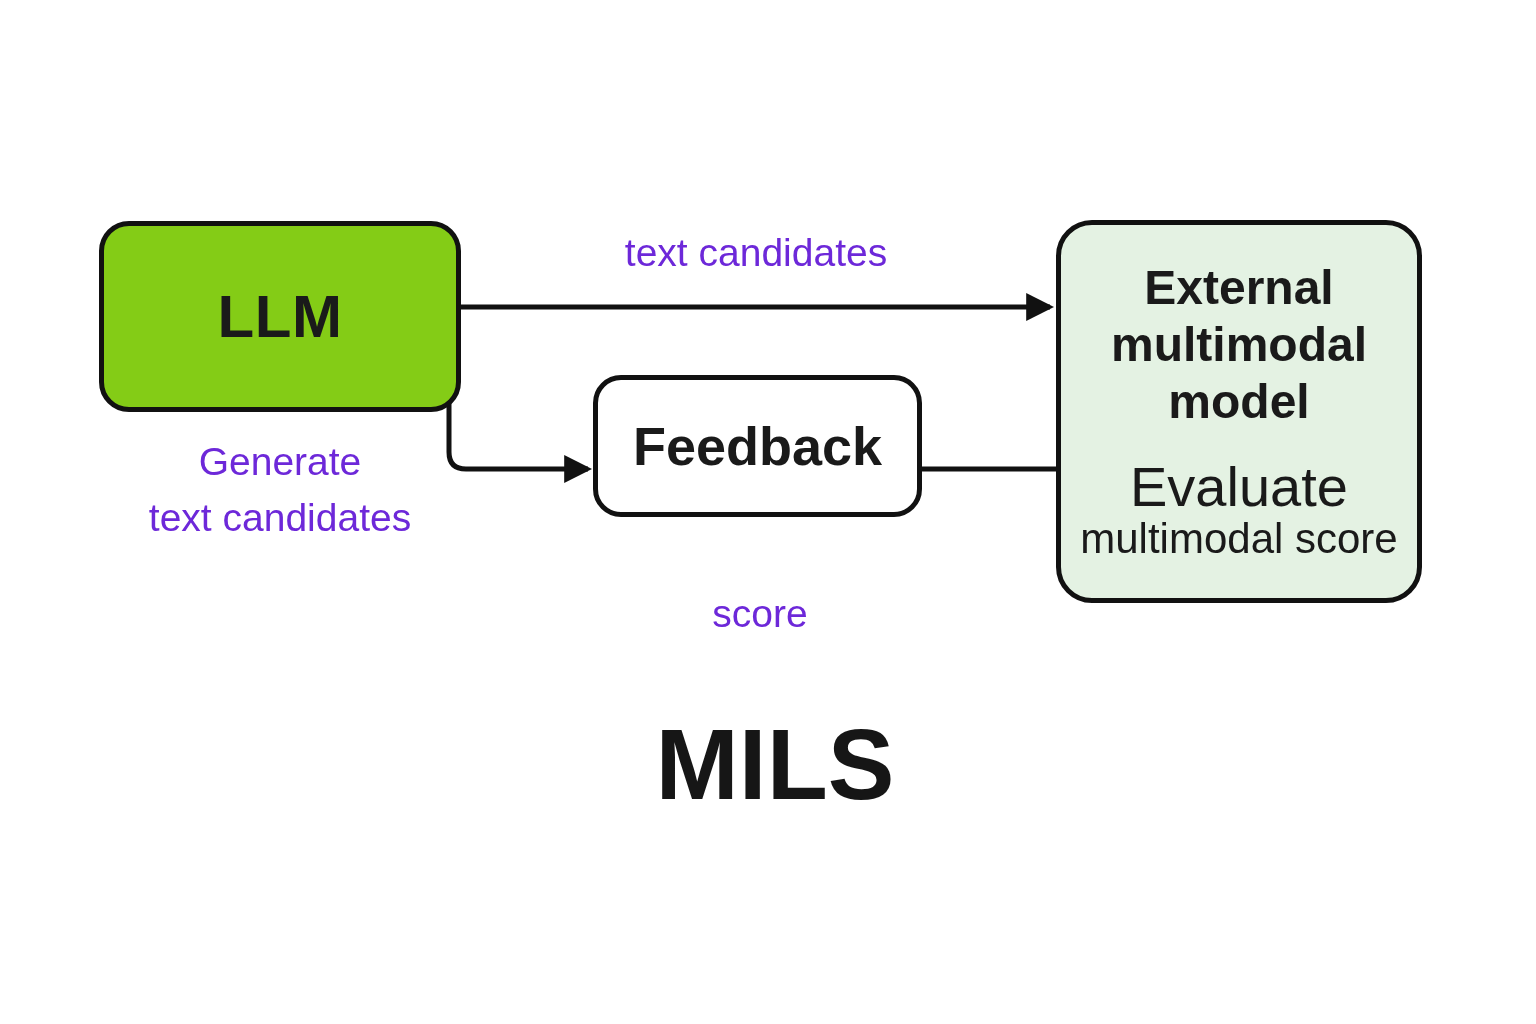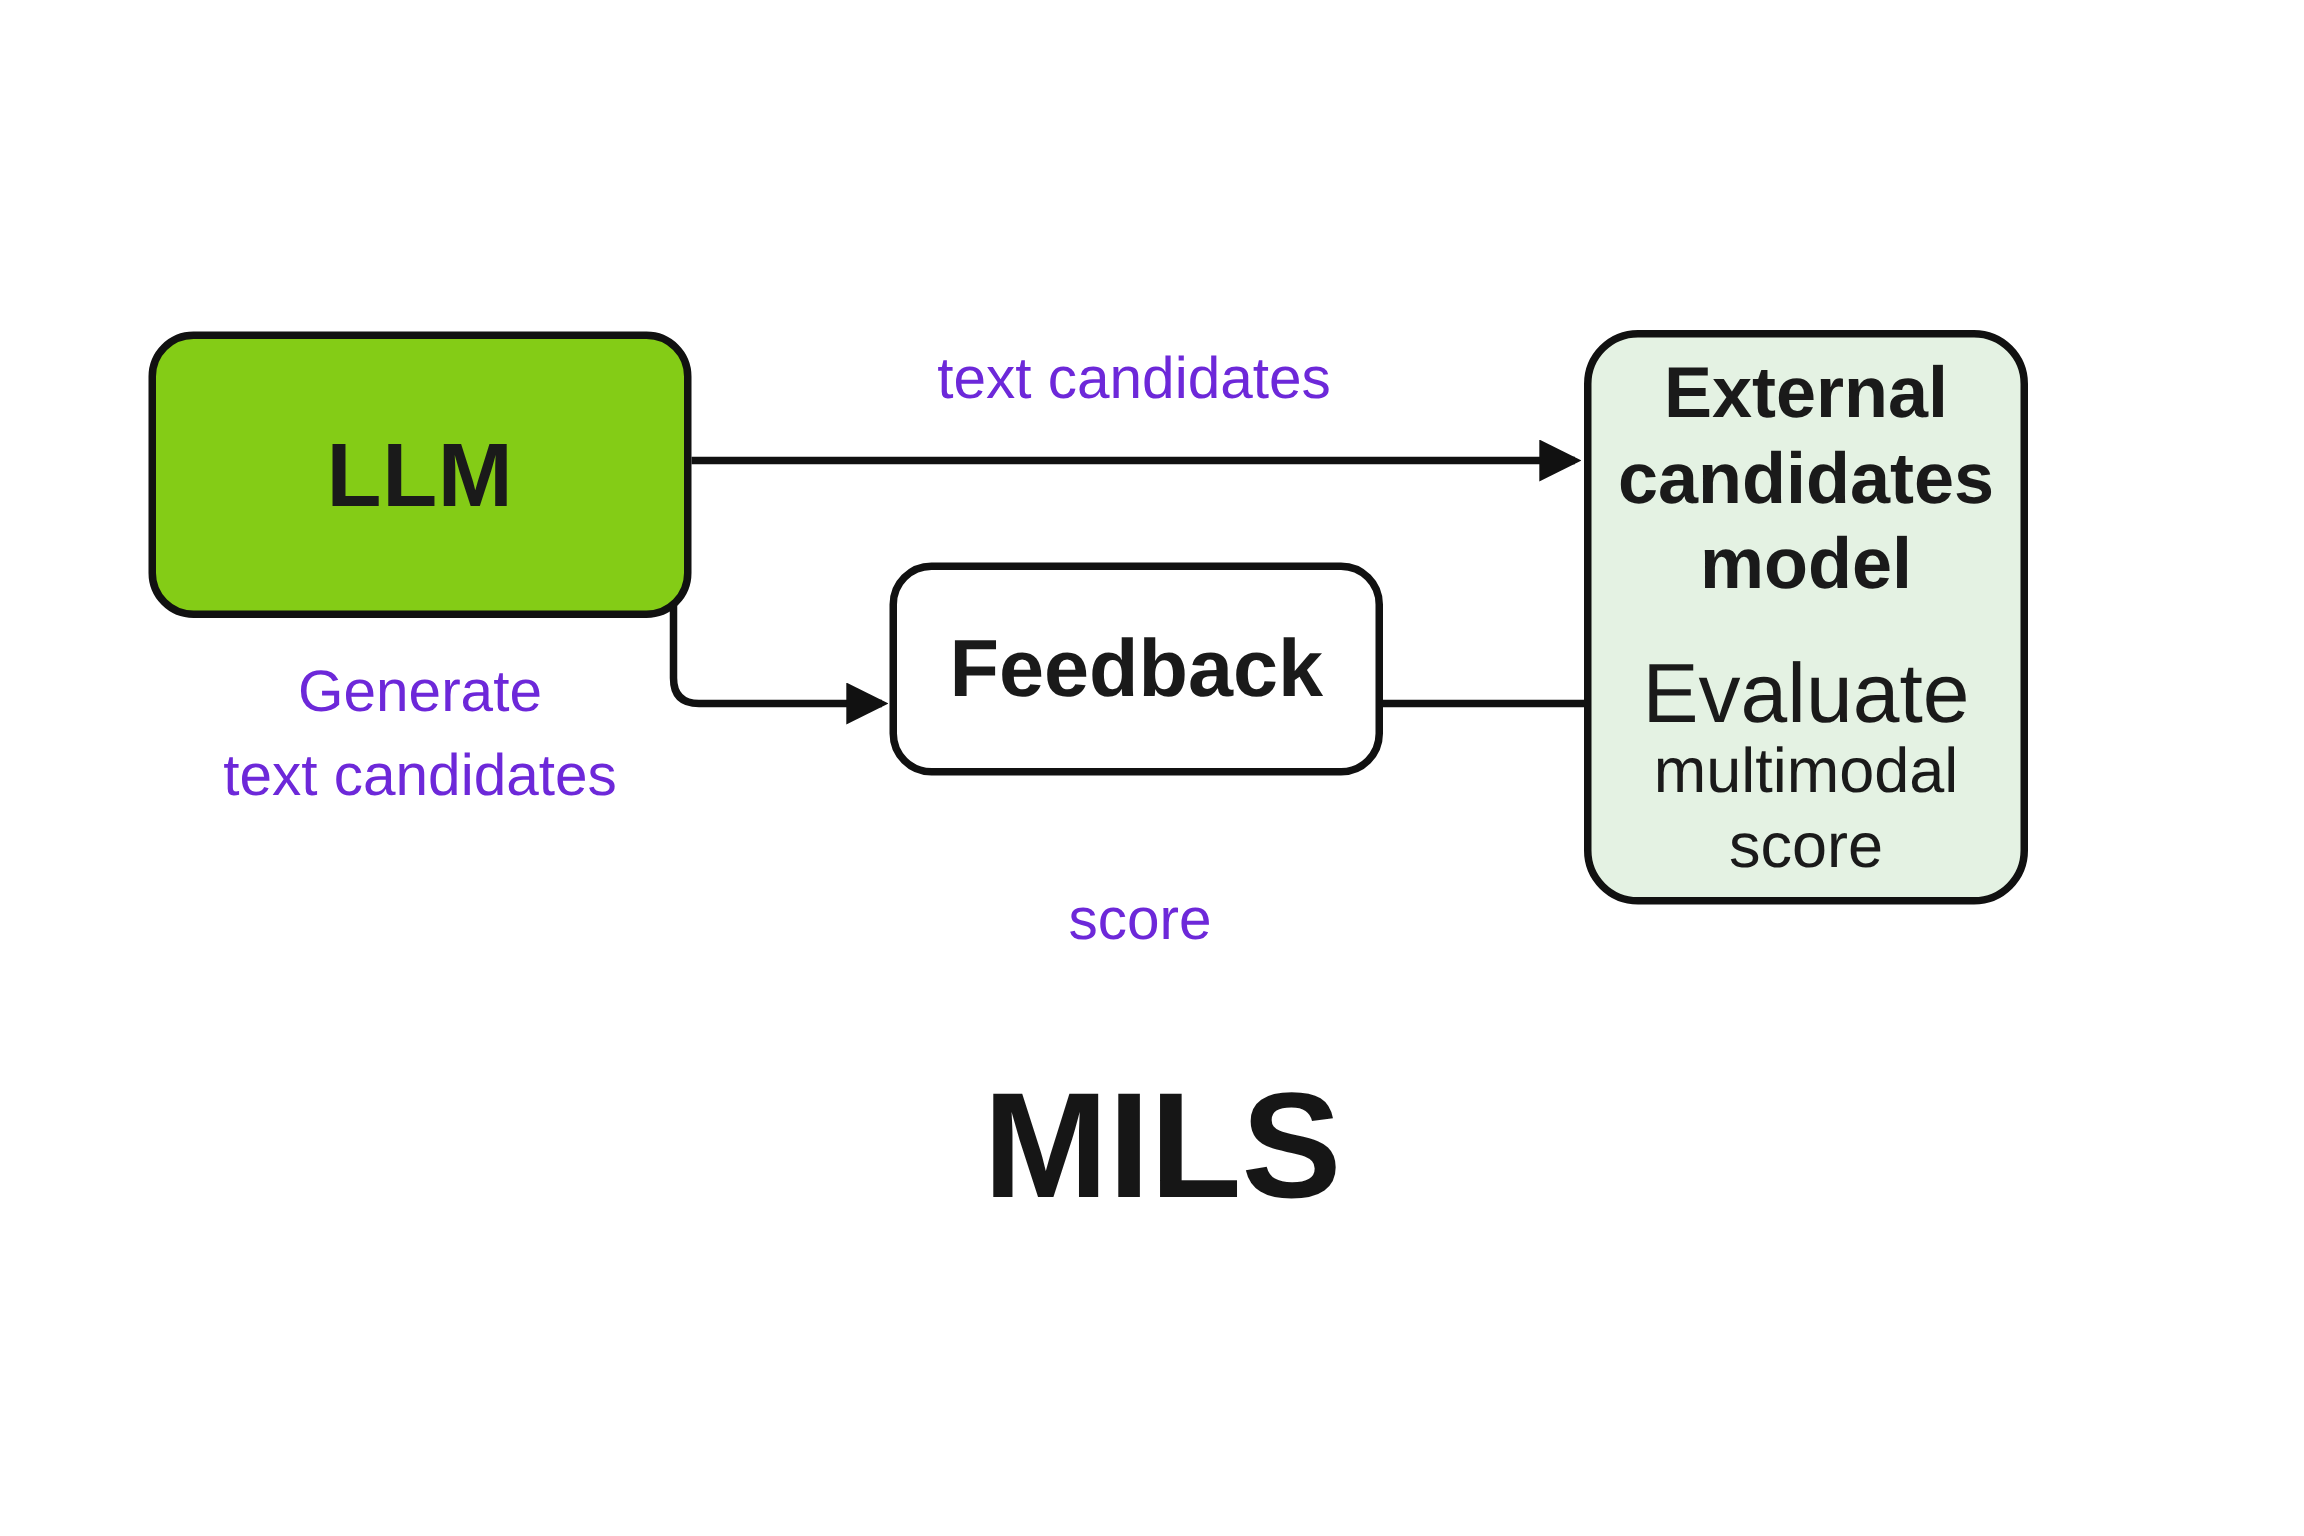--- a/index.html
+++ b/index.html
@@ -49,21 +49,21 @@
     width: 329px; height: 142px;
     background: #ffffff;
     border-radius: 28px;
   }
   .node-feedback .node-title {
     font-size: 54px;
     font-weight: 700;
   }
   .node-external {
     left: 1056px; top: 220px;
-    width: 296px; height: 383px;
+    width: 366px; height: 383px;
     background: #e4f2e3;
     border-radius: 36px;
     padding: 0 6px;
   }
   .ext-title div {
     font-size: 48px;
     font-weight: 700;
     line-height: 57px;
   }
   .ext-sub {
@@ -142,21 +142,21 @@
 
   <div class="node node-feedback">
     <div class="node-title">Feedback</div>
   </div>
 
   <div class="caption label-score">score</div>
 
   <div class="node node-external">
     <div class="ext-title">
       <div>External</div>
-      <div>candidates</div>
+      <div>multimodal</div>
       <div>model</div>
     </div>
     <div class="ext-sub">
       <div class="ext-role-1">Evaluate</div>
       <div class="ext-role-2">multimodal score</div>
     </div>
   </div>
 
   <div class="diagram-title">MILS</div>
 

